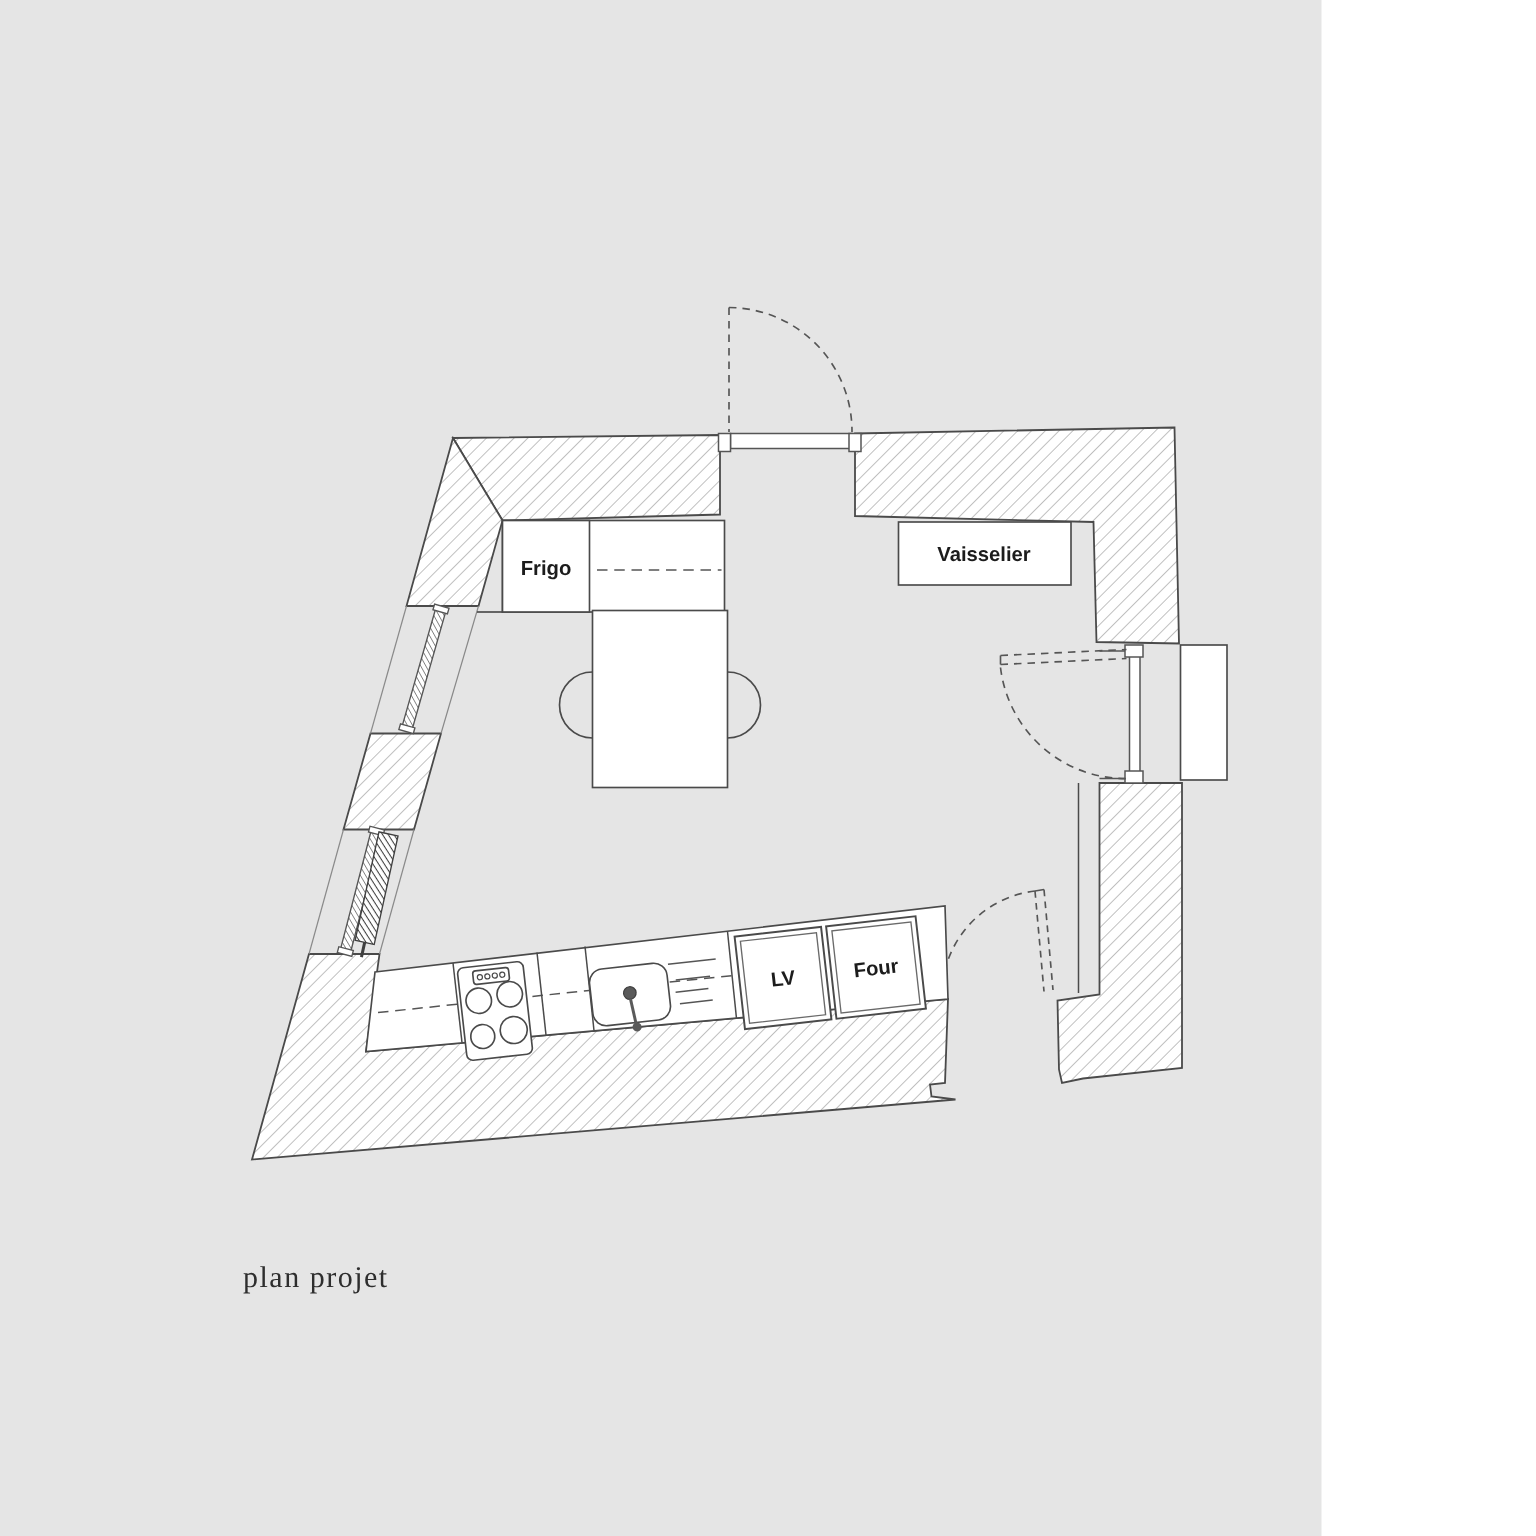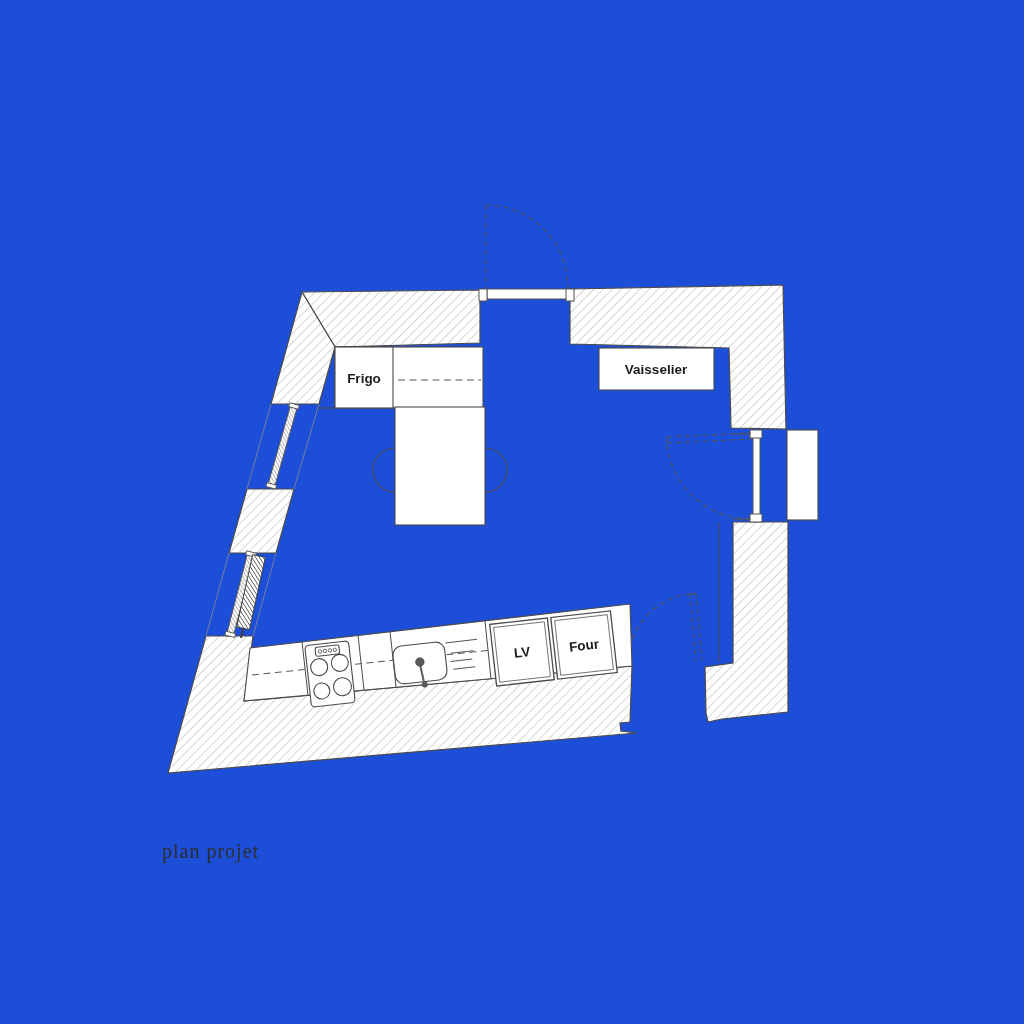--- a/index.html
+++ b/index.html
@@ -1,17 +1,17 @@
 <!DOCTYPE html>
 <html><head>
 <meta charset="utf-8">
 <style>
   html,body{margin:0;padding:0;background:#ffffff;}
-  .page{position:relative;width:1024px;height:1024px;background:#1d4ed8;overflow:hidden;
-        font-family:"Liberation Sans",sans-serif;}
+  .page{position:relative;width:847px;height:1024px;background:#e5e5e5;overflow:hidden;
+        font-family:"Liberation Sans",sans-serif;padding-left:34px;}
   svg{position:absolute;left:0;top:0;}
   .label-txt{font-family:"Liberation Sans",sans-serif;font-weight:700;font-size:13.5px;fill:#1c1c1c;}
   .caption-txt{font-family:"Liberation Serif",serif;font-size:20px;letter-spacing:1px;fill:#2e2e2e;}
 </style>
 </head>
 <body>
 
 <div class="page">
 <svg width="1024" height="1024" viewBox="0 0 1024 1024">
   <defs>

